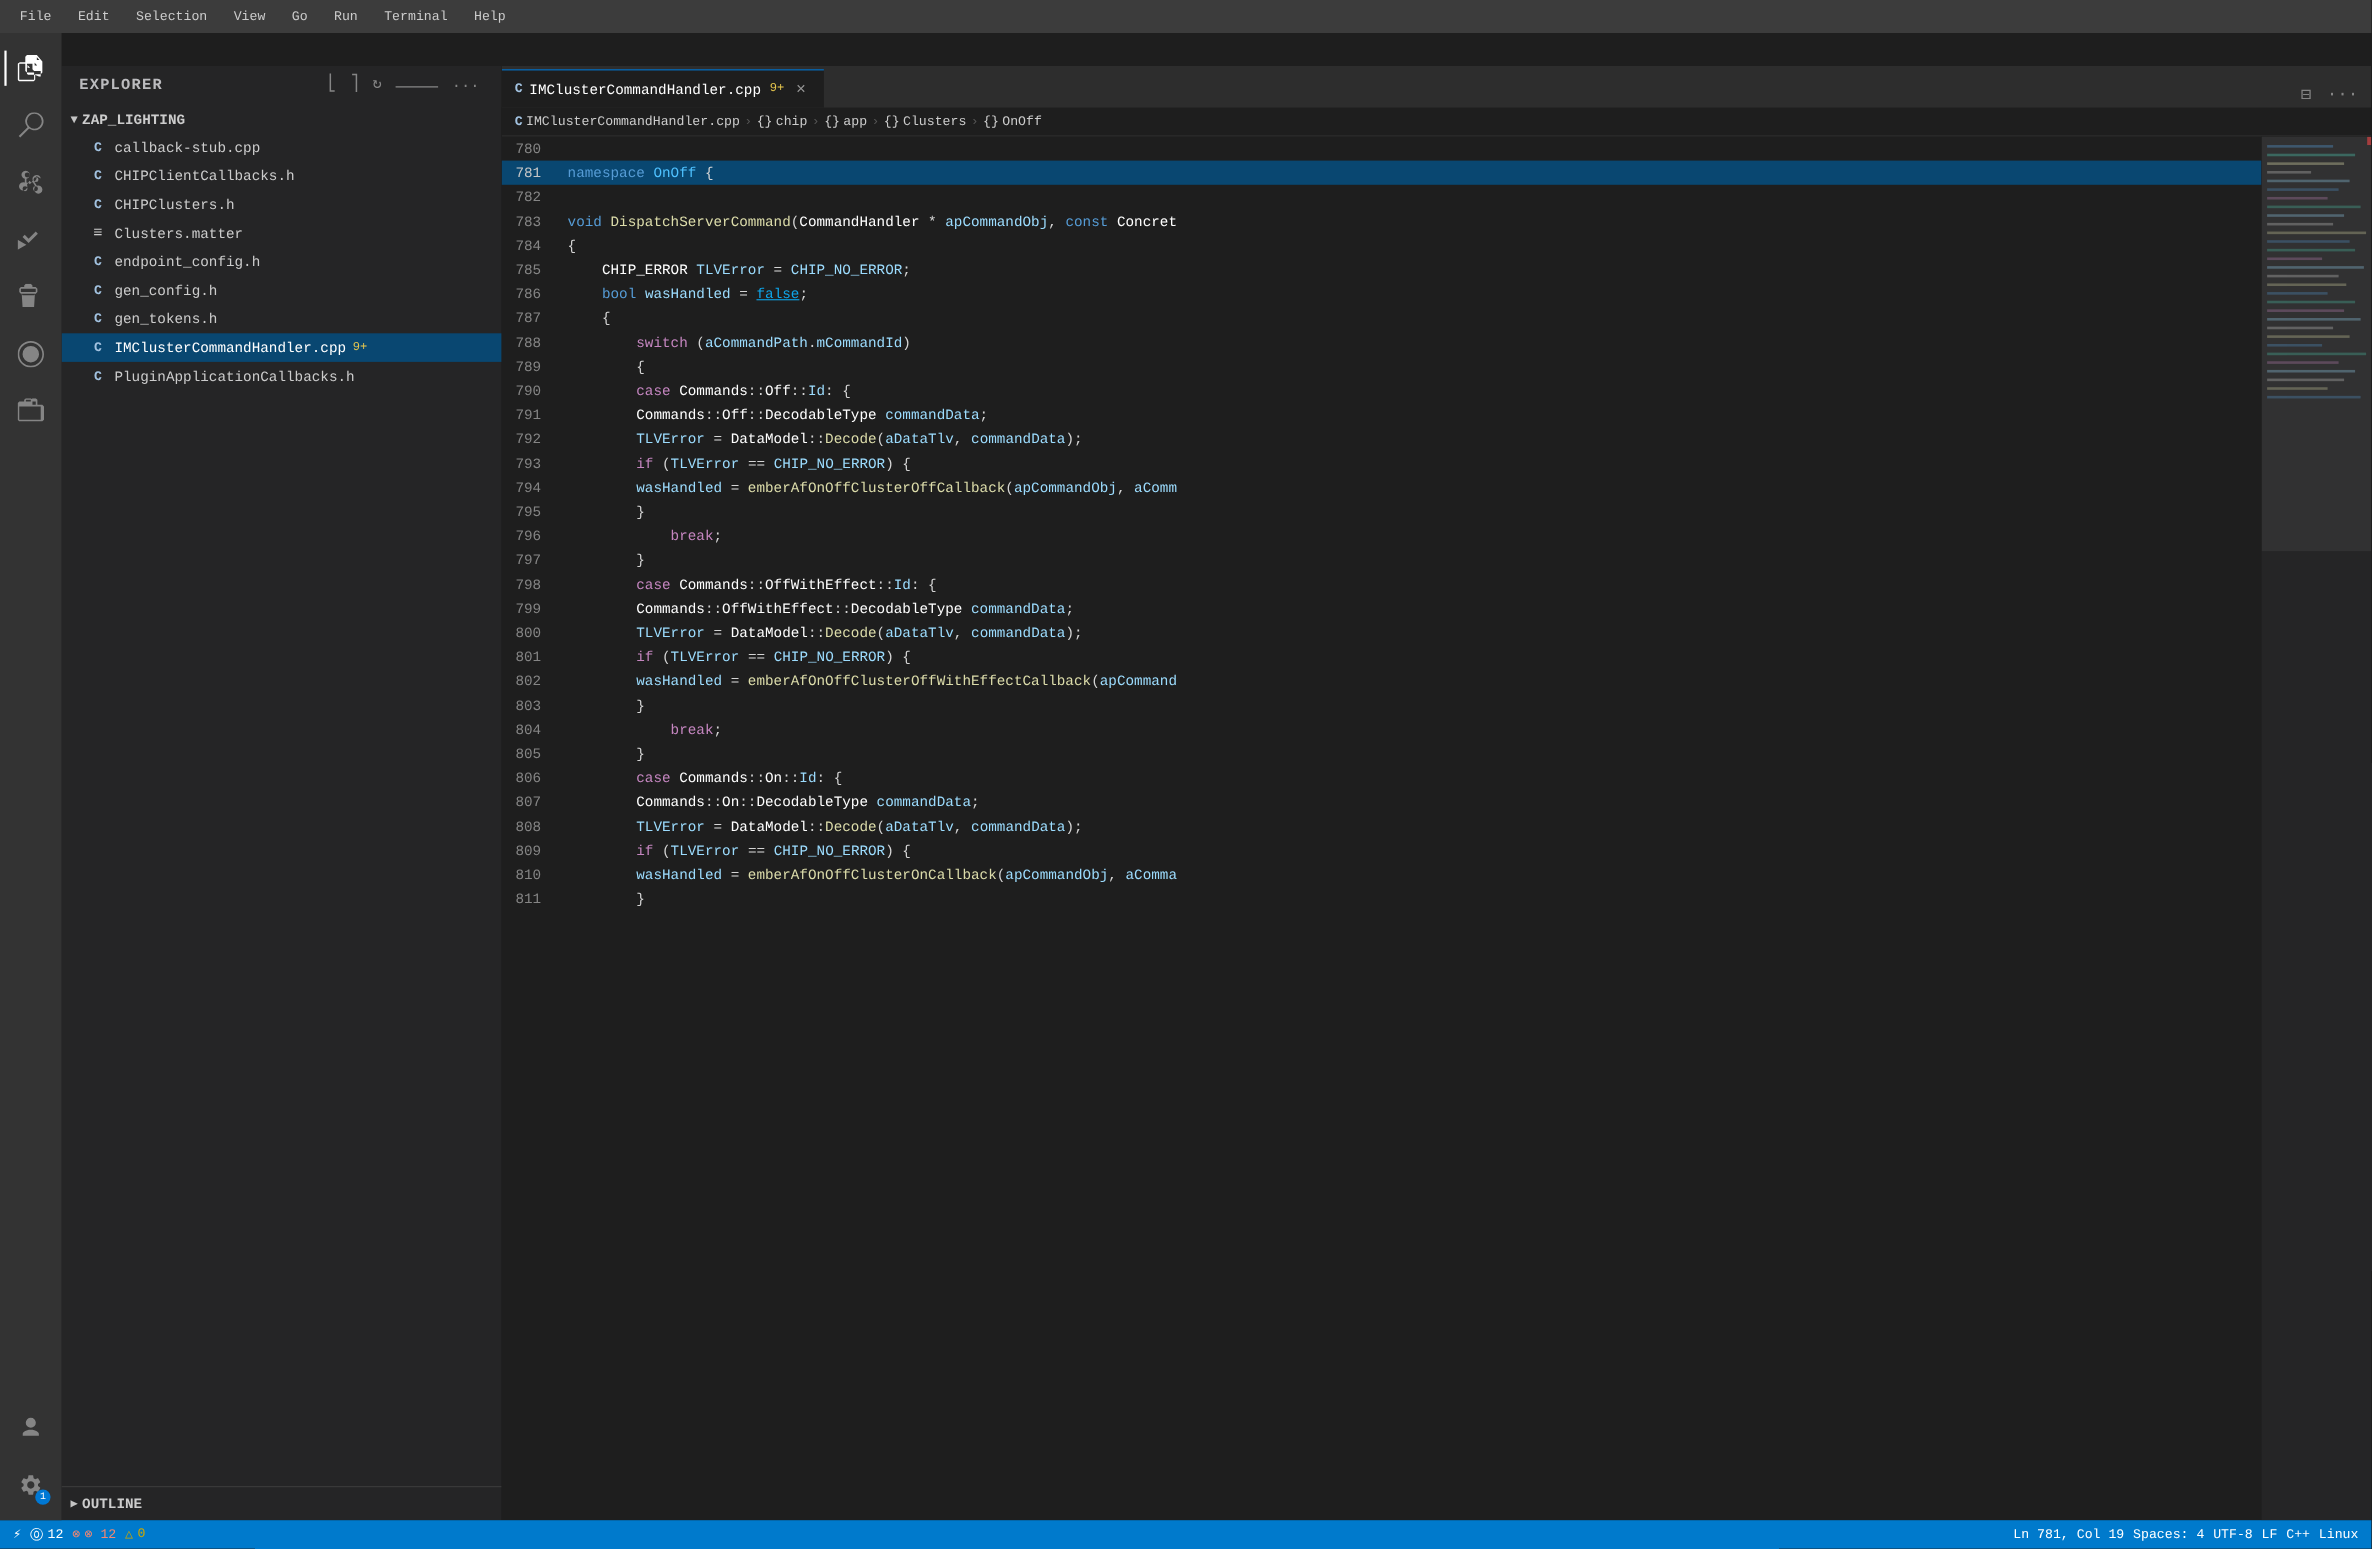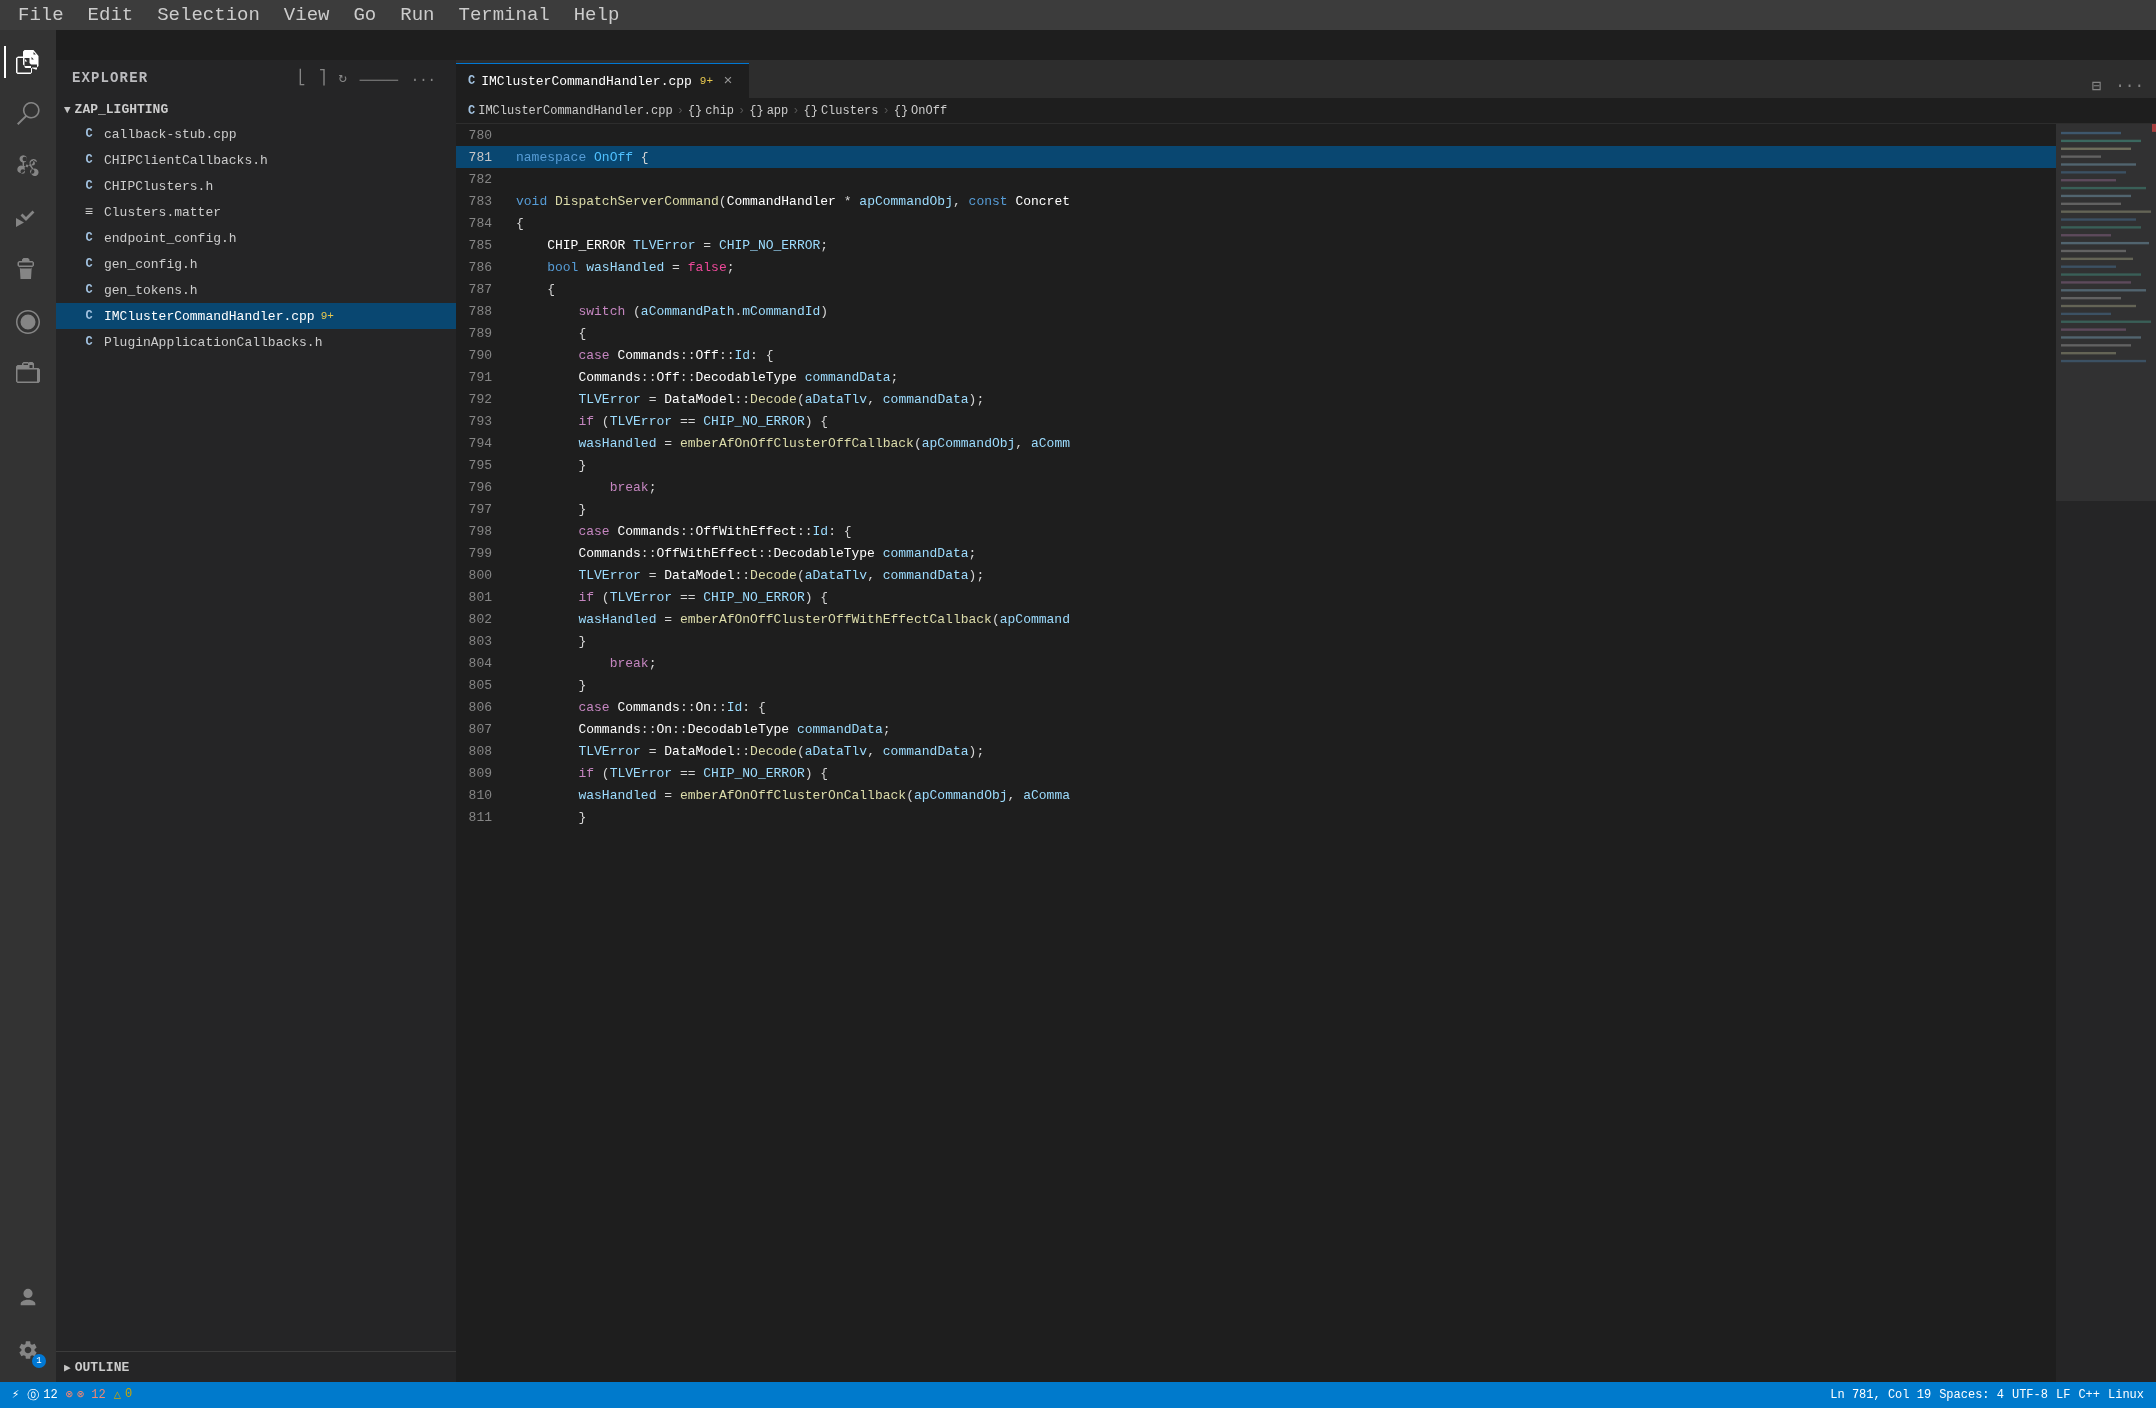--- a/index.html
+++ b/index.html
@@ -21,21 +21,21 @@
       align-items: center;
       background: #3c3c3c;
       height: 30px;
       padding: 0 8px;
       gap: 4px;
       flex-shrink: 0;
     }
     .menubar-item {
       padding: 2px 10px;
       color: #cccccc;
-      font-size: 19px;
+      font-size: 12px;
       cursor: pointer;
       border-radius: 4px;
     }
 
     
     .activity-bar {
       position: absolute;
       left: 0;
       top: 30px;
       width: 56px;
@@ -310,21 +310,21 @@
     }
 
     
     .kw { color: #569cd6; }
     .kw2 { color: #c586c0; }
     .fn { color: #dcdcaa; }
     .tp { color: #ffffff; }
     .op { color: #d4d4d4; }
     .ns { color: #4fc1ff; }
     .var { color: #9cdcfe; }
-    .bool { color: #ec4899; }
+    .bool { color: #0ea5e9; text-decoration: underline; }
     .punct { color: #d4d4d4; }
 
     
     .minimap {
       width: 100px;
       background: #252526;
       flex-shrink: 0;
       position: relative;
       overflow: hidden;
     }

